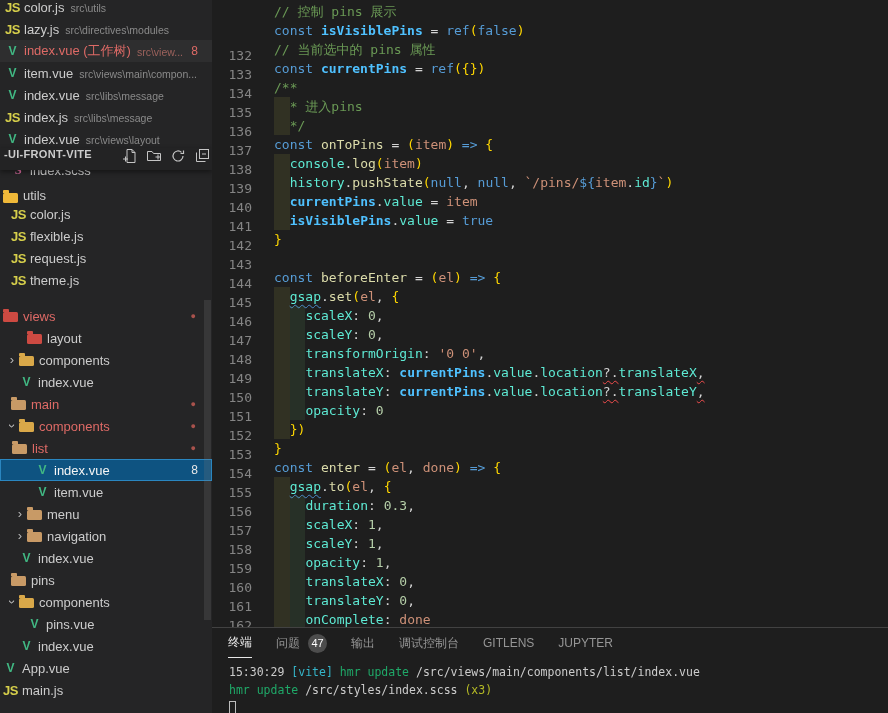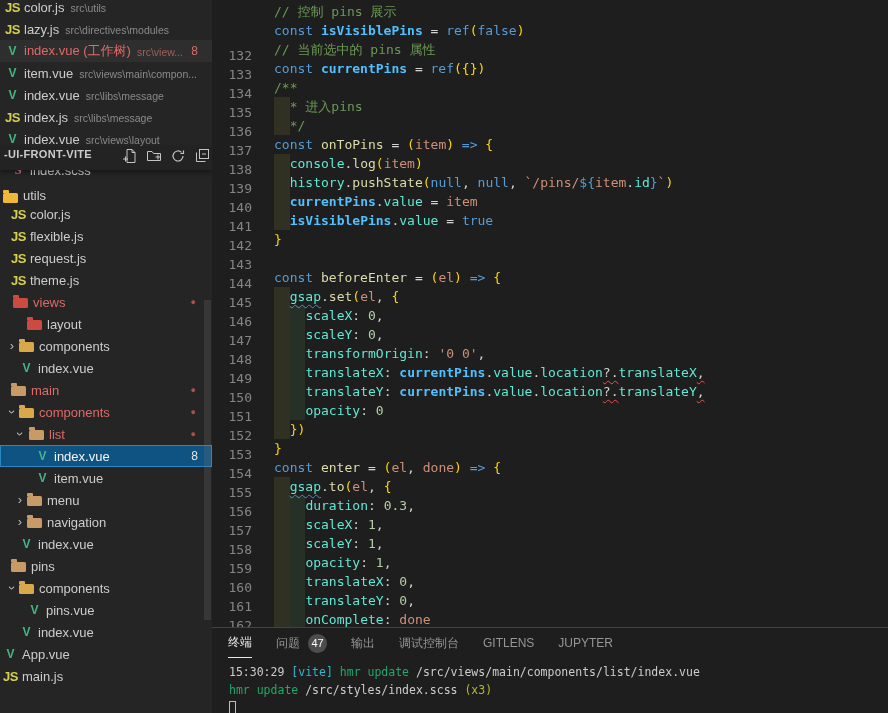--- a/index.html
+++ b/index.html
@@ -203,21 +203,21 @@
       <div class="row" style="padding-left: 10px;">
         <span class="fi i-js">JS</span>
         <span class="nm">request.js</span>
         <span class="spacer"></span>
       </div>
       <div class="row" style="padding-left: 10px;">
         <span class="fi i-js">JS</span>
         <span class="nm">theme.js</span>
         <span class="spacer"></span>
       </div>
-      <div class="row err" style="padding-left: 12px;">
+      <div class="row err" style="padding-left: 2px; margin-top: 14px;">
         <span class="folder f-red"></span>
         <span class="nm">views</span>
         <span class="spacer"></span>
         <span class="dot">●</span>
       </div>
       <div class="row" style="padding-left: 26px;">
         <span class="folder f-red"></span>
         <span class="nm">layout</span>
         <span class="spacer"></span>
       </div>
@@ -238,21 +238,21 @@
         <span class="spacer"></span>
         <span class="dot">●</span>
       </div>
       <div class="row err" style="padding-left: 18px;">
         <span class="tw open" style="left: 6px;">›</span>
         <span class="folder f-gold"></span>
         <span class="nm">components</span>
         <span class="spacer"></span>
         <span class="dot">●</span>
       </div>
-      <div class="row err" style="padding-left: 28px;">
+      <div class="row err" style="padding-left: 11px;">
         <span class="tw open" style="left: 14px;">›</span>
         <span class="folder f-tan"></span>
         <span class="nm">list</span>
         <span class="spacer"></span>
         <span class="dot">●</span>
       </div>
       <div class="row sel" style="padding-left: 34px;">
         <span class="fi i-vue">V</span>
         <span class="nm">index.vue</span>
         <span class="spacer"></span>

